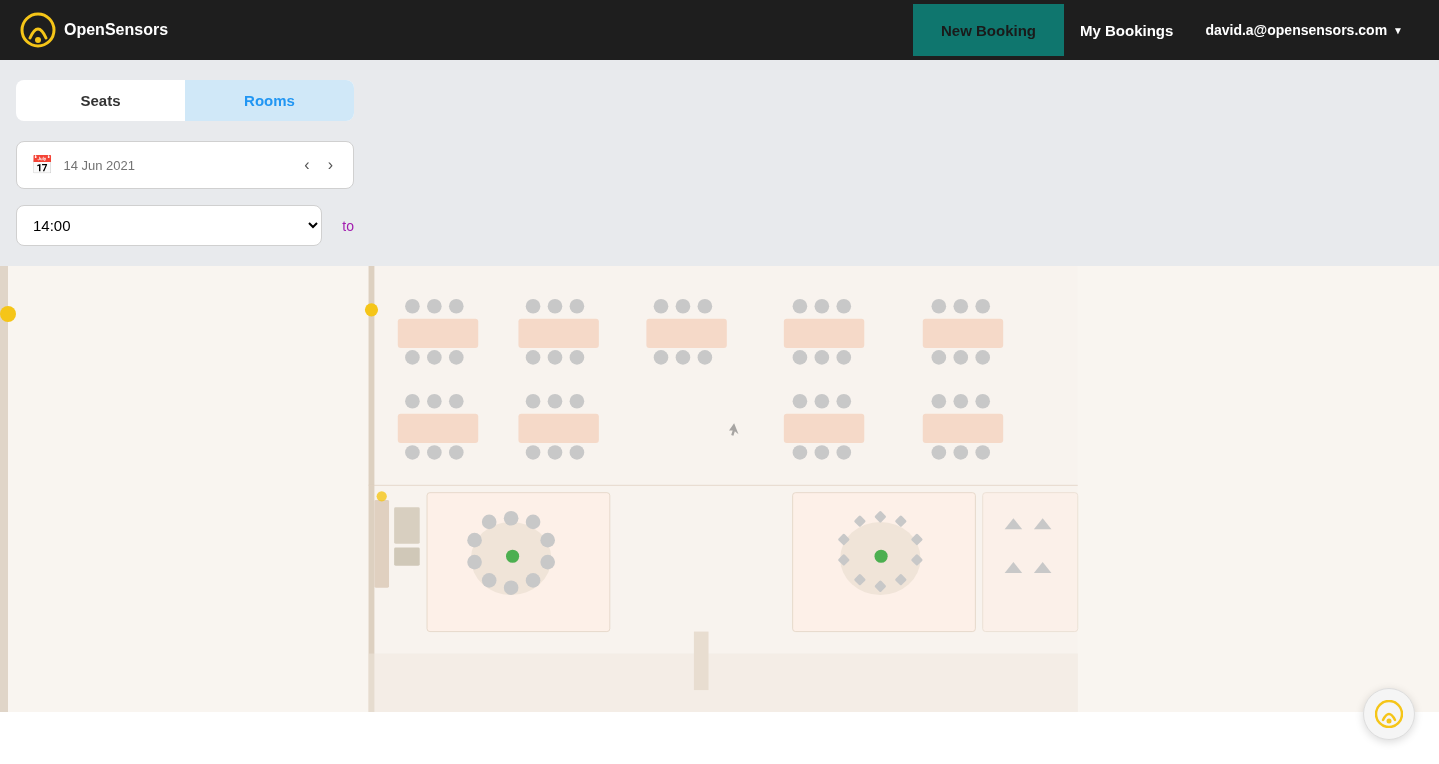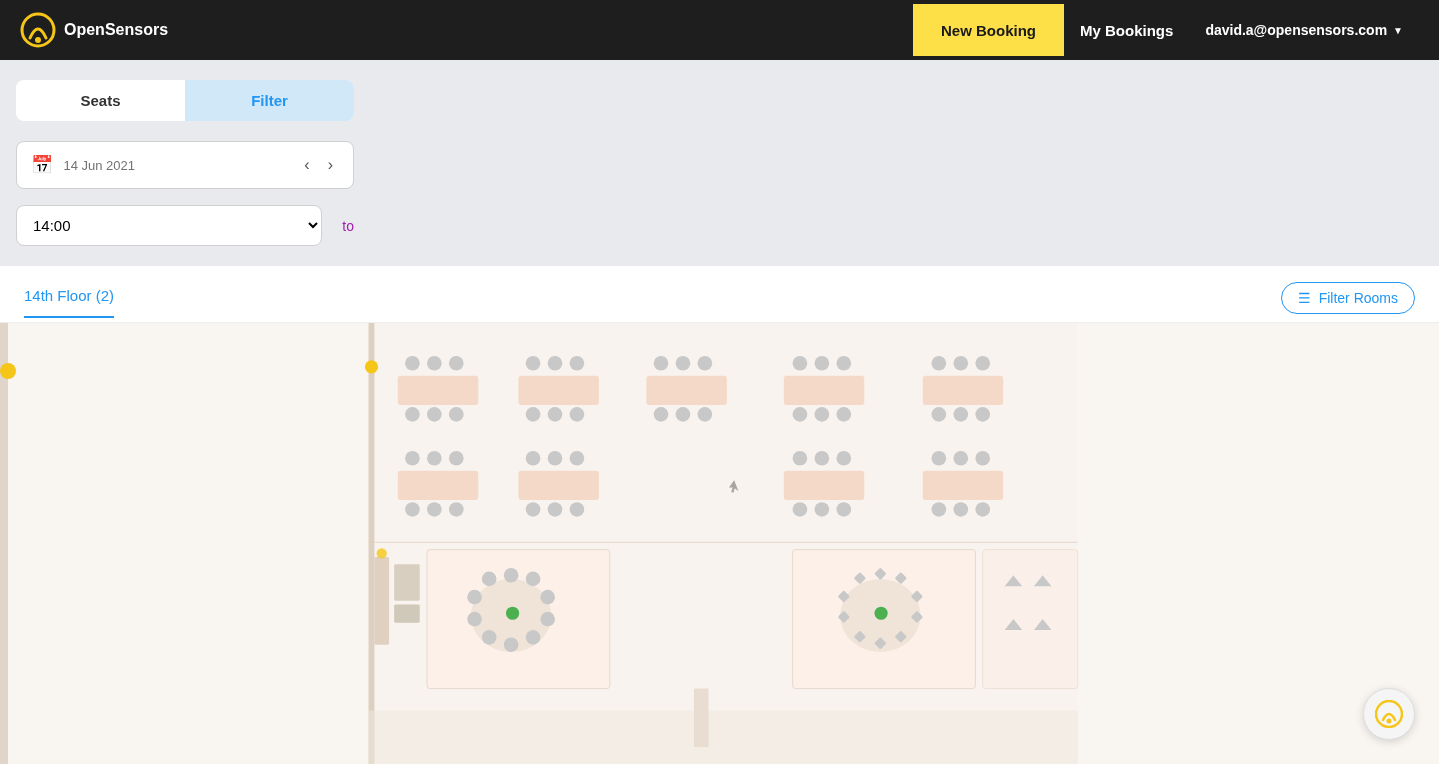--- a/index.html
+++ b/index.html
@@ -28,21 +28,21 @@
       color: #ffffff;
       font-size: 16px;
       font-weight: 600;
     }
     .navbar-actions {
       display: flex;
       align-items: center;
       gap: 0;
     }
     .nav-new-booking {
-      background: #fde047;
+      background: #0f766e;
       color: #1a1a1a;
       font-weight: 700;
       font-size: 15px;
       padding: 0 28px;
       height: 52px;
       display: flex;
       align-items: center;
       border: none;
       cursor: pointer;
     }
@@ -255,21 +255,21 @@
     </div>
   </div>
 </nav>
 
 <div class="main-layout">
 
   <div class="sidebar">
 
     <div class="tab-bar">
       <button class="tab-item">Seats</button>
-      <button class="tab-item active">Filter</button>
+      <button class="tab-item active">Rooms</button>
     </div>
 
     <div class="date-picker-row">
       <span class="calendar-icon">📅</span>
       <span class="date-text">14 Jun 2021</span>
       <div class="date-nav">
         <button>‹</button>
         <button>›</button>
       </div>
     </div>
@@ -286,27 +286,20 @@
         <option>15:00</option>
         <option>16:00</option>
         <option>17:00</option>
       </select>
       <span class="time-separator">to</span>
     </div>
   </div>
 
   <div class="content-area">
 
-    <div class="content-header">
-      <div class="floor-tab">14th Floor (2)</div>
-      <button class="filter-btn">
-        <span class="filter-icon">☰</span>
-        <span>Filter Rooms</span>
-      </button>
-    </div>
 
     <div class="floor-plan">
       <div class="floor-left-bar"></div>
       <div class="floor-indicator"></div>
 
       <svg width="100%" height="100%" viewBox="0 0 980 610" style="position:absolute;top:0;left:0;">
 
         <rect x="10" y="0" width="970" height="610" fill="#f8f3ee" rx="2"></rect>
 
         <rect x="10" y="0" width="8" height="610" fill="#ddd0c0"></rect>

